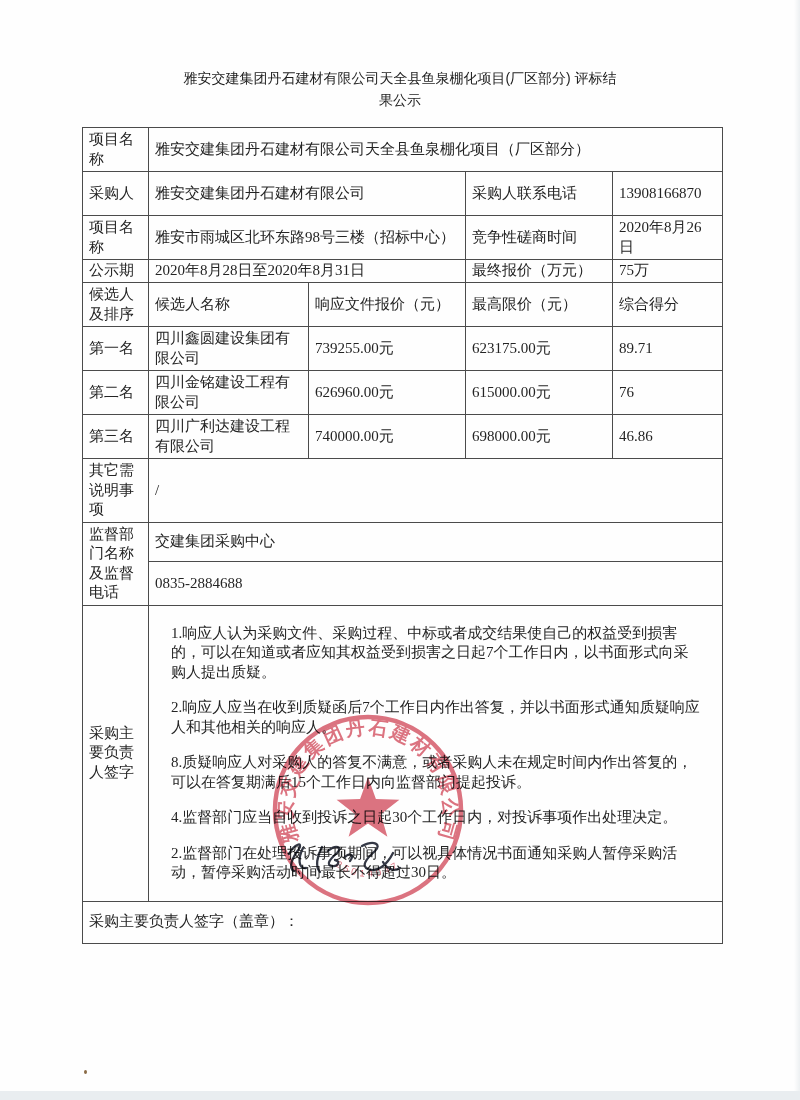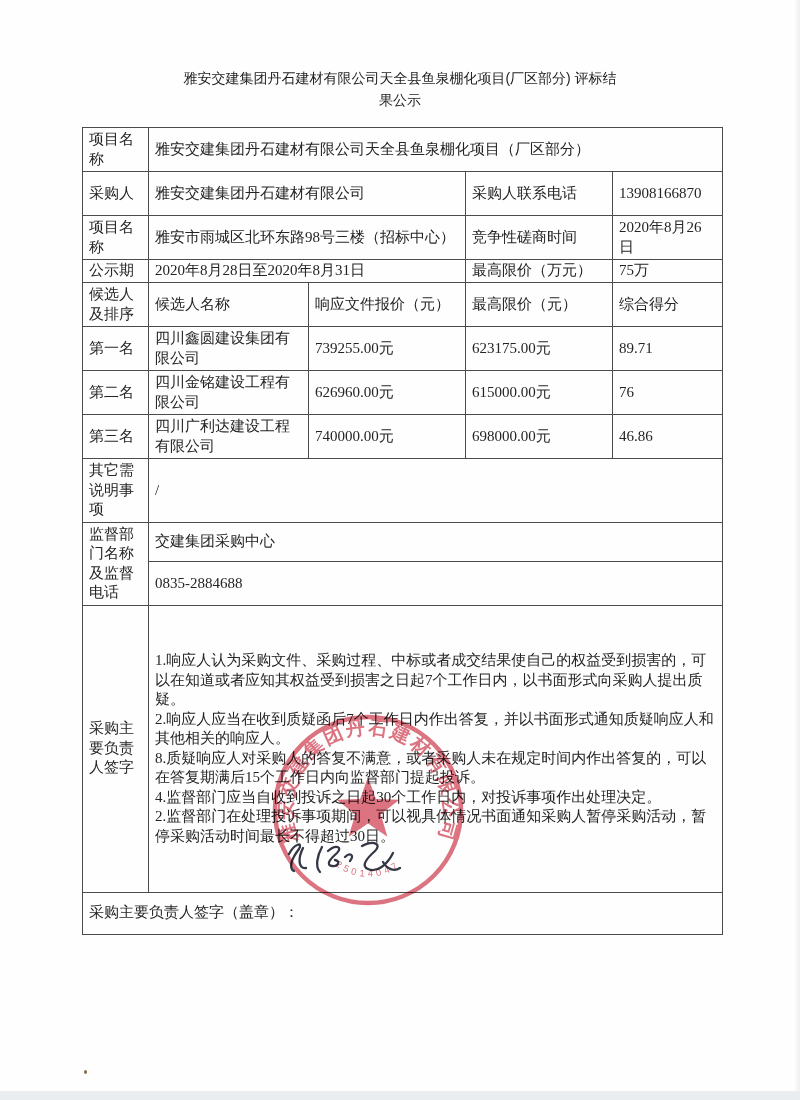--- a/index.html
+++ b/index.html
@@ -46,21 +46,21 @@
   tr.r-sup1{height:37px;}
   tr.r-sup2{height:40px;}
   tr.r-notice{height:287px;}
   tr.r-sign{height:42px;}
   td.notice-cell{
     vertical-align:top;
     padding:58px 10px 8px 10px;
     font-size:14.5px;line-height:22px;
   }
   td.sign-cell{font-size:15px;padding-left:8px;}
-  .notice-line{margin:0;}
+  .notice-line{margin:16px;}
 
   .stamp{
     position:absolute;left:268px;top:710px;width:200px;height:200px;
     mix-blend-mode:multiply;opacity:0.88;
   }
   .signature{
     position:absolute;left:282px;top:838px;width:126px;height:52px;
     mix-blend-mode:multiply;
   }
 </style>
@@ -96,21 +96,21 @@
     <tr class="r-venue">
       <td class="lab">项目名称</td>
       <td colspan="2">雅安市雨城区北环东路98号三楼（招标中心）</td>
       <td class="ctr">竞争性磋商时间</td>
       <td class="ctr">2020年8月26日</td>
     </tr>
 
     <tr class="r-publicity">
       <td class="lab">公示期</td>
       <td colspan="2">2020年8月28日至2020年8月31日</td>
-      <td class="ctr">最高限价（万元）</td>
+      <td class="ctr">最终报价（万元）</td>
       <td class="ctr">75万</td>
     </tr>
 
     <tr class="r-chead">
       <td class="lab">候选人及排序</td>
       <td class="ctr">候选人名称</td>
       <td class="ctr">响应文件报价（元）</td>
       <td class="ctr">最高限价（元）</td>
       <td class="ctr">综合得分</td>
     </tr>

